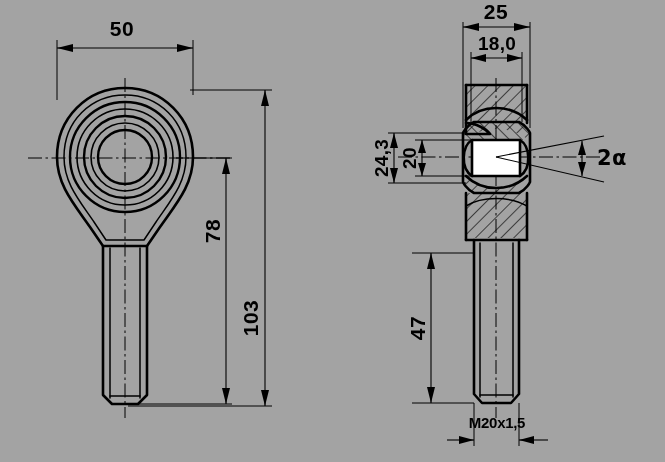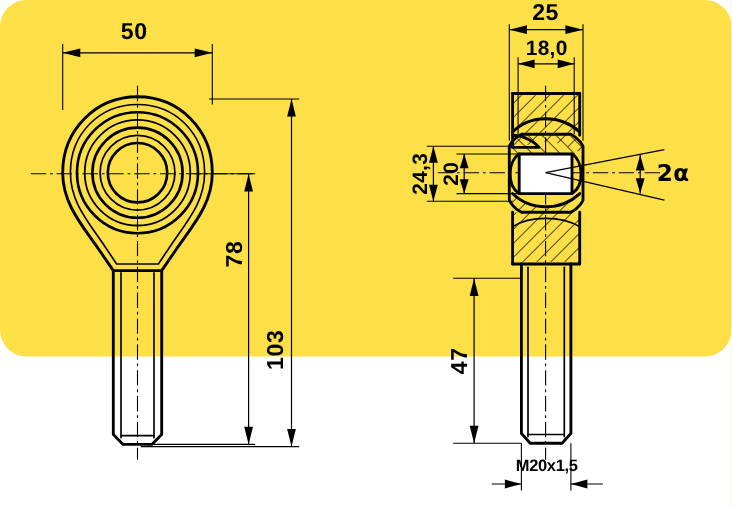--- a/index.html
+++ b/index.html
@@ -10,23 +10,22 @@
   }
   body {
     width: 665px;
     height: 462px;
     font-family: "Liberation Sans", sans-serif;
     overflow: hidden;
   }
   #drawing-root {
     position: relative;
     width: 665px;
-    height: 324px;
-    background: #fde047;
-    border-radius: 24px;
+    height: 462px;
+    background: #a3a3a3;
   }
   svg#drawing {
     display: block;
     width: 665px;
     height: 462px;
   }
   .outline {
     fill: none;
     stroke: #000000;
     stroke-width: 2.6;

